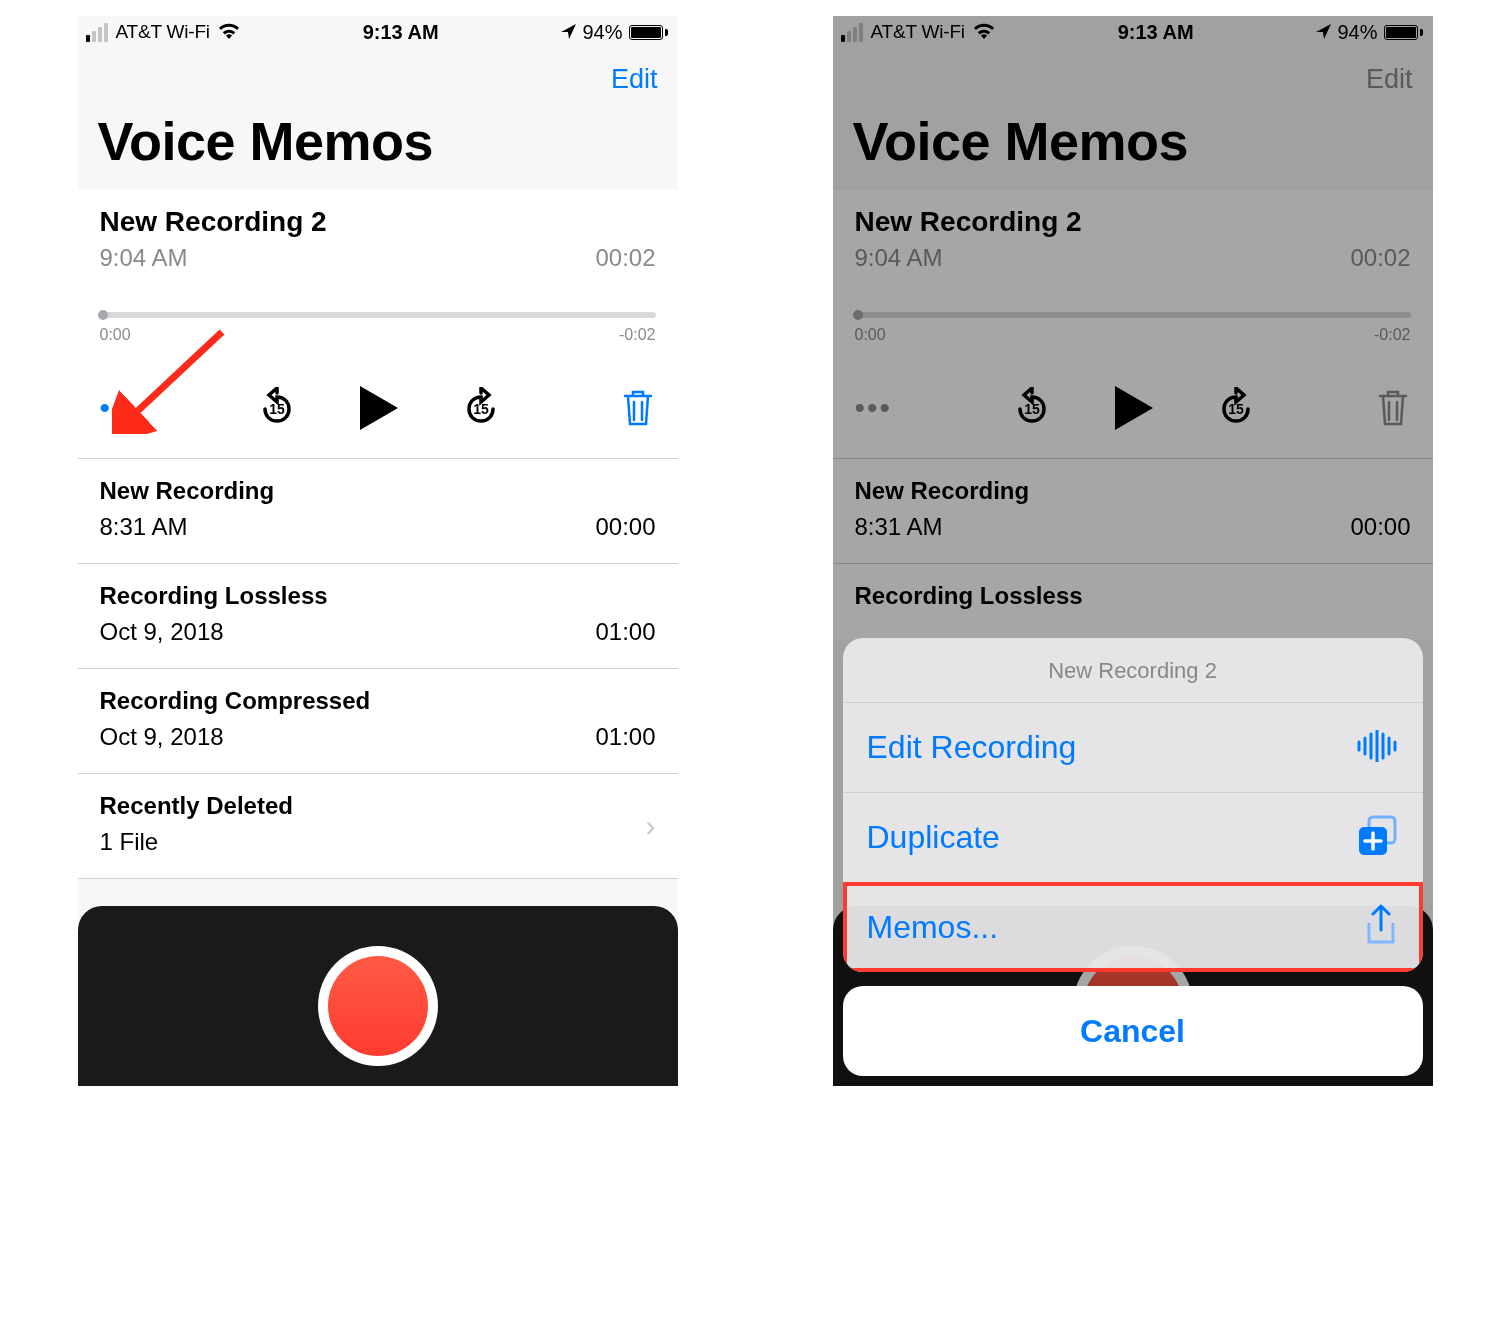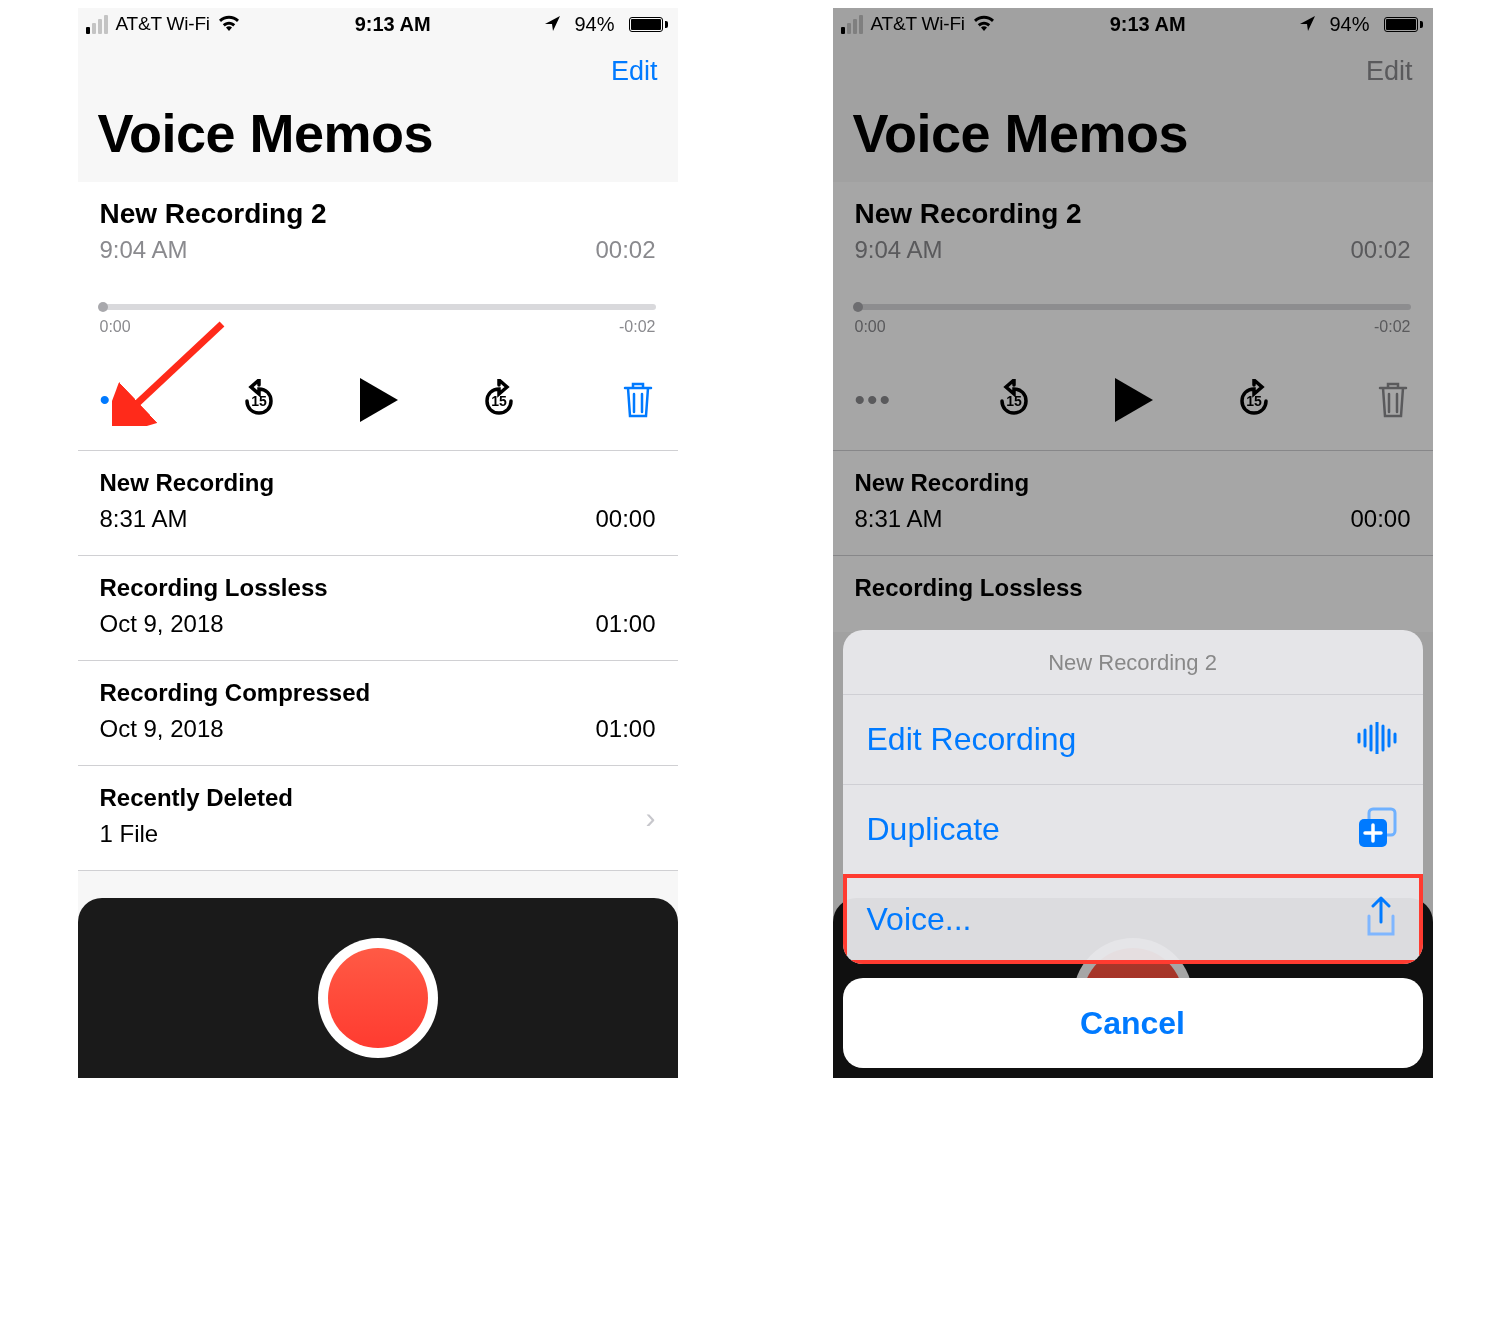--- a/index.html
+++ b/index.html
@@ -1,33 +1,33 @@
 <!DOCTYPE html>
 <html><head>
 <meta charset="utf-8">
 <style>
   * { margin:0; padding:0; box-sizing:border-box; font-family:-apple-system,"Helvetica Neue",Arial,sans-serif; -webkit-font-smoothing:antialiased; }
   body { background:#fff; width:1510px; height:1334px; display:flex; }
   .frame { position:relative; width:600px; height:1070px; margin:0 auto; background:#f7f7f7; overflow:hidden; }
-  .phone-wrap { flex:1; display:flex; justify-content:center; align-items:flex-start; padding-top:8px; }
+  .phone-wrap { flex:1; display:flex; justify-content:center; align-items:flex-start; padding-top:16px; }
   .phone-wrap + .phone-wrap { margin-left:0; }
   .phone-shell { position:relative; }
   .dim-overlay { position:absolute; inset:0; background:rgba(0,0,0,.35); pointer-events:none; }
 
   
   .status-bar { height:32px; background:#f7f7f7; display:flex; align-items:center; padding:0 10px 0 8px; font-size:20px; font-weight:500; }
   .sig-bars { display:flex; align-items:flex-end; gap:2px; margin-right:8px; }
   .sig-bars span { width:4px; background:#c4c4c4; border-radius:1px; }
   .sig-bars .on { background:#000; }
   .sig-bars span:nth-child(1){height:7px;} .sig-bars span:nth-child(2){height:11px;}
   .sig-bars span:nth-child(3){height:15px;} .sig-bars span:nth-child(4){height:19px;}
   .carrier { font-size:19px; letter-spacing:-.2px; }
   .wifi { margin-left:8px; font-size:20px; }
   .clock { flex:1; text-align:center; font-size:20px; font-weight:600; }
-  .right-status { display:flex; align-items:center; gap:14px; font-size:20px; font-weight:500; }
+  .right-status { display:flex; align-items:center; gap:6px; font-size:20px; font-weight:500; }
   .battery { display:inline-flex; align-items:center; }
   .battery-body { width:34px; height:15px; border:1.5px solid #000; border-radius:3px; position:relative; }
   .battery-fill { position:absolute; left:1px; top:1px; bottom:1px; width:94%; background:#000; border-radius:1px; }
   .battery-cap { width:3px; height:7px; background:#000; margin-left:2px; border-radius:0 2px 2px 0; }
 
   
   .nav-row { height:62px; display:flex; justify-content:flex-end; align-items:center; padding:0 20px; }
   .nav-edit { color:#007aff; font-size:27px; font-weight:400; }
   .big-title { font-size:54px; font-weight:700; padding:0 20px 18px; letter-spacing:-.5px; }
 
@@ -40,21 +40,21 @@
   .cell-chevron { position:absolute; right:22px; top:50%; transform:translateY(-50%); font-size:30px; color:#c7c7cc; }
 
   
   .player { padding:16px 22px 28px; border-bottom:1px solid #d0d0d3; background:#fff; }
   .player-title { font-size:28px; font-weight:600; margin-bottom:6px; }
   .player-meta { display:flex; justify-content:space-between; font-size:24px; color:#8a8a8e; margin-bottom:40px; }
   .scrubber { position:relative; height:6px; background:#d9d9dc; border-radius:3px; margin-bottom:8px; }
   .scrub-dot { position:absolute; left:0; top:50%; width:10px; height:10px; background:#a8a8ac; border-radius:50%; transform:translate(-2px,-50%); }
   .scrub-labels { display:flex; justify-content:space-between; font-size:16px; color:#8a8a8e; margin-bottom:42px; }
   .controls { display:flex; align-items:center; justify-content:space-between; }
-  .controls .mid { display:flex; align-items:center; gap:80px; }
+  .controls .mid { display:flex; align-items:center; gap:62px; }
   .more-dots { font-size:30px; color:#007aff; letter-spacing:2px; }
   .more-dots.grey { color:#8a8a8e; }
   .skip-btn svg, .play-btn svg, .trash-btn svg { display:block; }
   .trash-btn svg { color:#007aff; }
   .trash-btn.grey svg { color:#8a8a8e; }
 
   
   .red-arrow { position:absolute; pointer-events:none; }
 
   
@@ -330,21 +330,21 @@
         <span class="sheet-item-label">Duplicate</span>
         <span class="icon">
           <svg width="42" height="42" viewBox="0 0 42 42">
                   <rect x="12" y="2" width="26" height="26" rx="4" fill="none" stroke="#6fb1ff" stroke-width="3"></rect>
                   <rect x="2" y="12" width="28" height="28" rx="5" fill="#007aff"></rect>
                   <path d="M16 18v16M8 26h16" stroke="#fff" stroke-width="3.5" stroke-linecap="round"></path>
                 </svg>
         </span>
       </div>
       <div class="sheet-item highlighted">
-        <span class="sheet-item-label">Voice...</span>
+        <span class="sheet-item-label">Memos...</span>
         <span class="icon">
           <svg width="36" height="44" viewBox="0 0 36 44">
                   <path d="M18 2v24M10 10l8-8 8 8" fill="none" stroke="#007aff" stroke-width="3" stroke-linecap="round" stroke-linejoin="round"></path>
                   <path d="M6 20v18h24V20" fill="none" stroke="#7fb6ff" stroke-width="3" stroke-linecap="round"></path>
                 </svg>
         </span>
       </div>
     </div>
     <div class="sheet-cancel">
       <span>Cancel</span>

